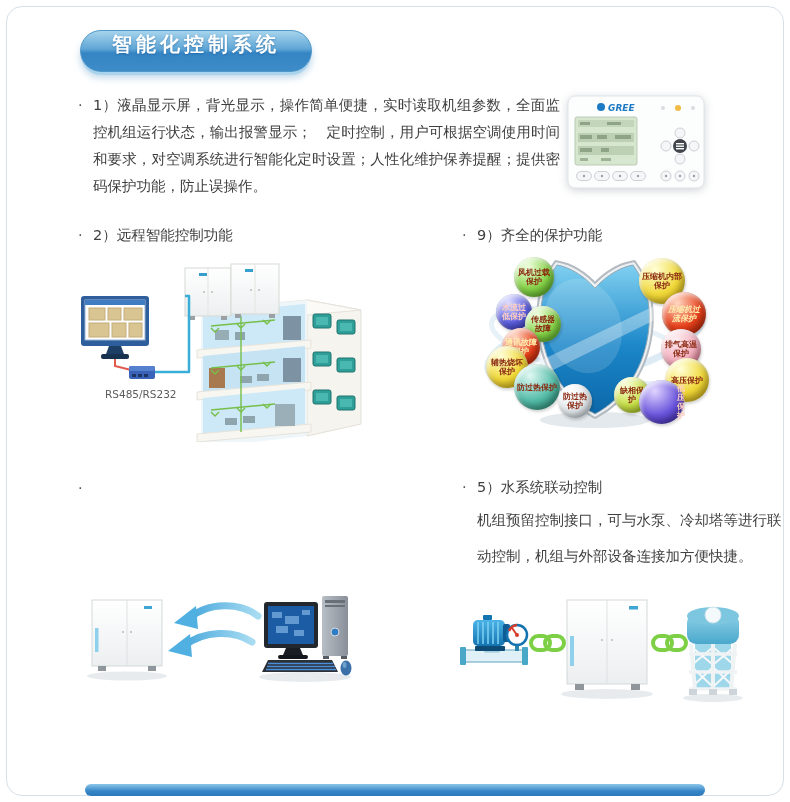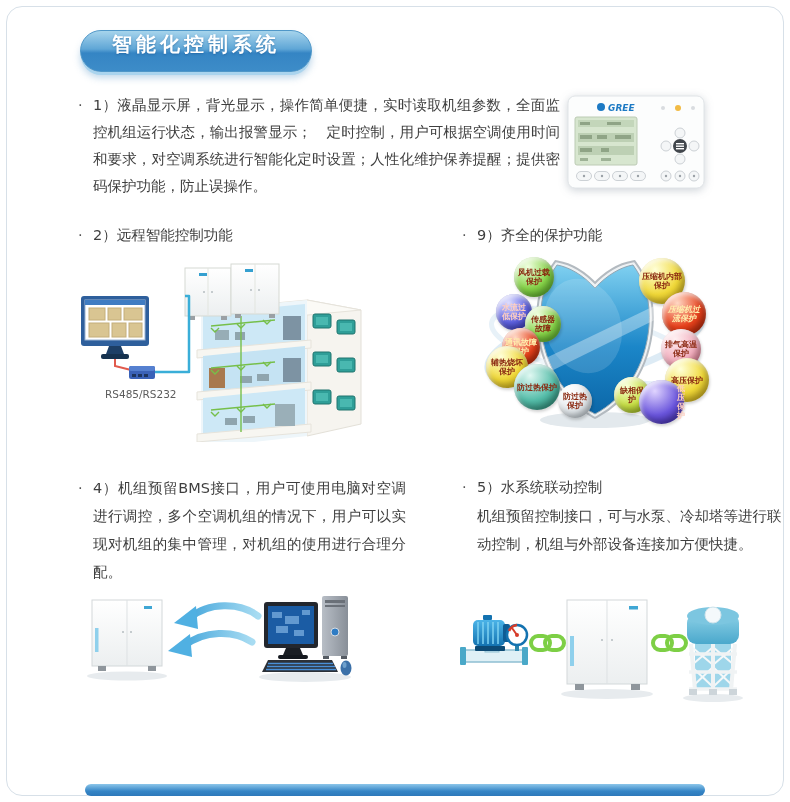--- a/index.html
+++ b/index.html
@@ -256,21 +256,20 @@
   <div class="badge b-yellow" style="left:182px;top:110px;width:44px;height:44px;">高压保护</div>
   <div class="badge b-yellow" style="left:3px;top:98px;width:42px;height:42px;">辅热烧坏保护</div>
   <div class="badge b-teal" style="left:31px;top:116px;width:46px;height:46px;">防过热保护</div>
   <div class="badge b-silver" style="left:75px;top:136px;width:34px;height:34px;">防过热保护</div>
   <div class="badge b-lime" style="left:131px;top:129px;width:36px;height:36px;">缺相保护</div>
   <div class="badge b-violet" style="left:156px;top:132px;width:44px;height:44px;padding-left:42px;">低压保护</div>
 </div>
 
 <div class="para" style="left:78px;top:474px;width:328px;line-height:28px;">
   <span class="bullet">·</span>
-  <span>4）机组预留BMS接口，用户可使用电脑对空调进行调控，多个空调机组的情况下，用户可以实现对机组的集中管理，对机组的使用进行合理分配。</span>
 </div>
 
 <div class="fig" style="left:80px;top:592px;width:280px;height:120px;">
   <svg width="280" height="120" viewBox="0 0 280 120">
     <defs>
       <linearGradient id="cabG2" x1="0" y1="0" x2="0" y2="1">
         <stop offset="0" stop-color="#ffffff"></stop>
           <stop offset="1" stop-color="#eceff0"></stop>
       </linearGradient>
       <linearGradient id="towG" x1="0" y1="0" x2="1" y2="0">
@@ -323,21 +322,21 @@
       <ellipse cx="266" cy="76" rx="5.5" ry="7.5" fill="#3b70a8"></ellipse>
       <ellipse cx="264.5" cy="73" rx="2" ry="3" fill="#6ea0cc"></ellipse>
     </g>
   </svg>
 </div>
 
 <div class="sec-head" style="left:462px;top:474px;">
   <span class="bullet">·</span>
   <span>5）水系统联动控制</span>
 </div>
-<div class="para body-nojust" style="left:462px;top:502px;width:322px;line-height:28px;">
+<div class="para body-nojust" style="left:462px;top:502px;width:322px;line-height:36px;">
   <span>机组预留控制接口，可与水泵、冷却塔等进行联动控制，机组与外部设备连接加方便快捷。</span>
 </div>
 
 <div class="fig" style="left:455px;top:592px;width:300px;height:125px;">
   <svg width="300" height="125" viewBox="0 0 300 125">
     <defs>
       <linearGradient id="cabG3" x1="0" y1="0" x2="0" y2="1">
         <stop offset="0" stop-color="#ffffff"></stop>
           <stop offset="1" stop-color="#eceff0"></stop>
       </linearGradient>

